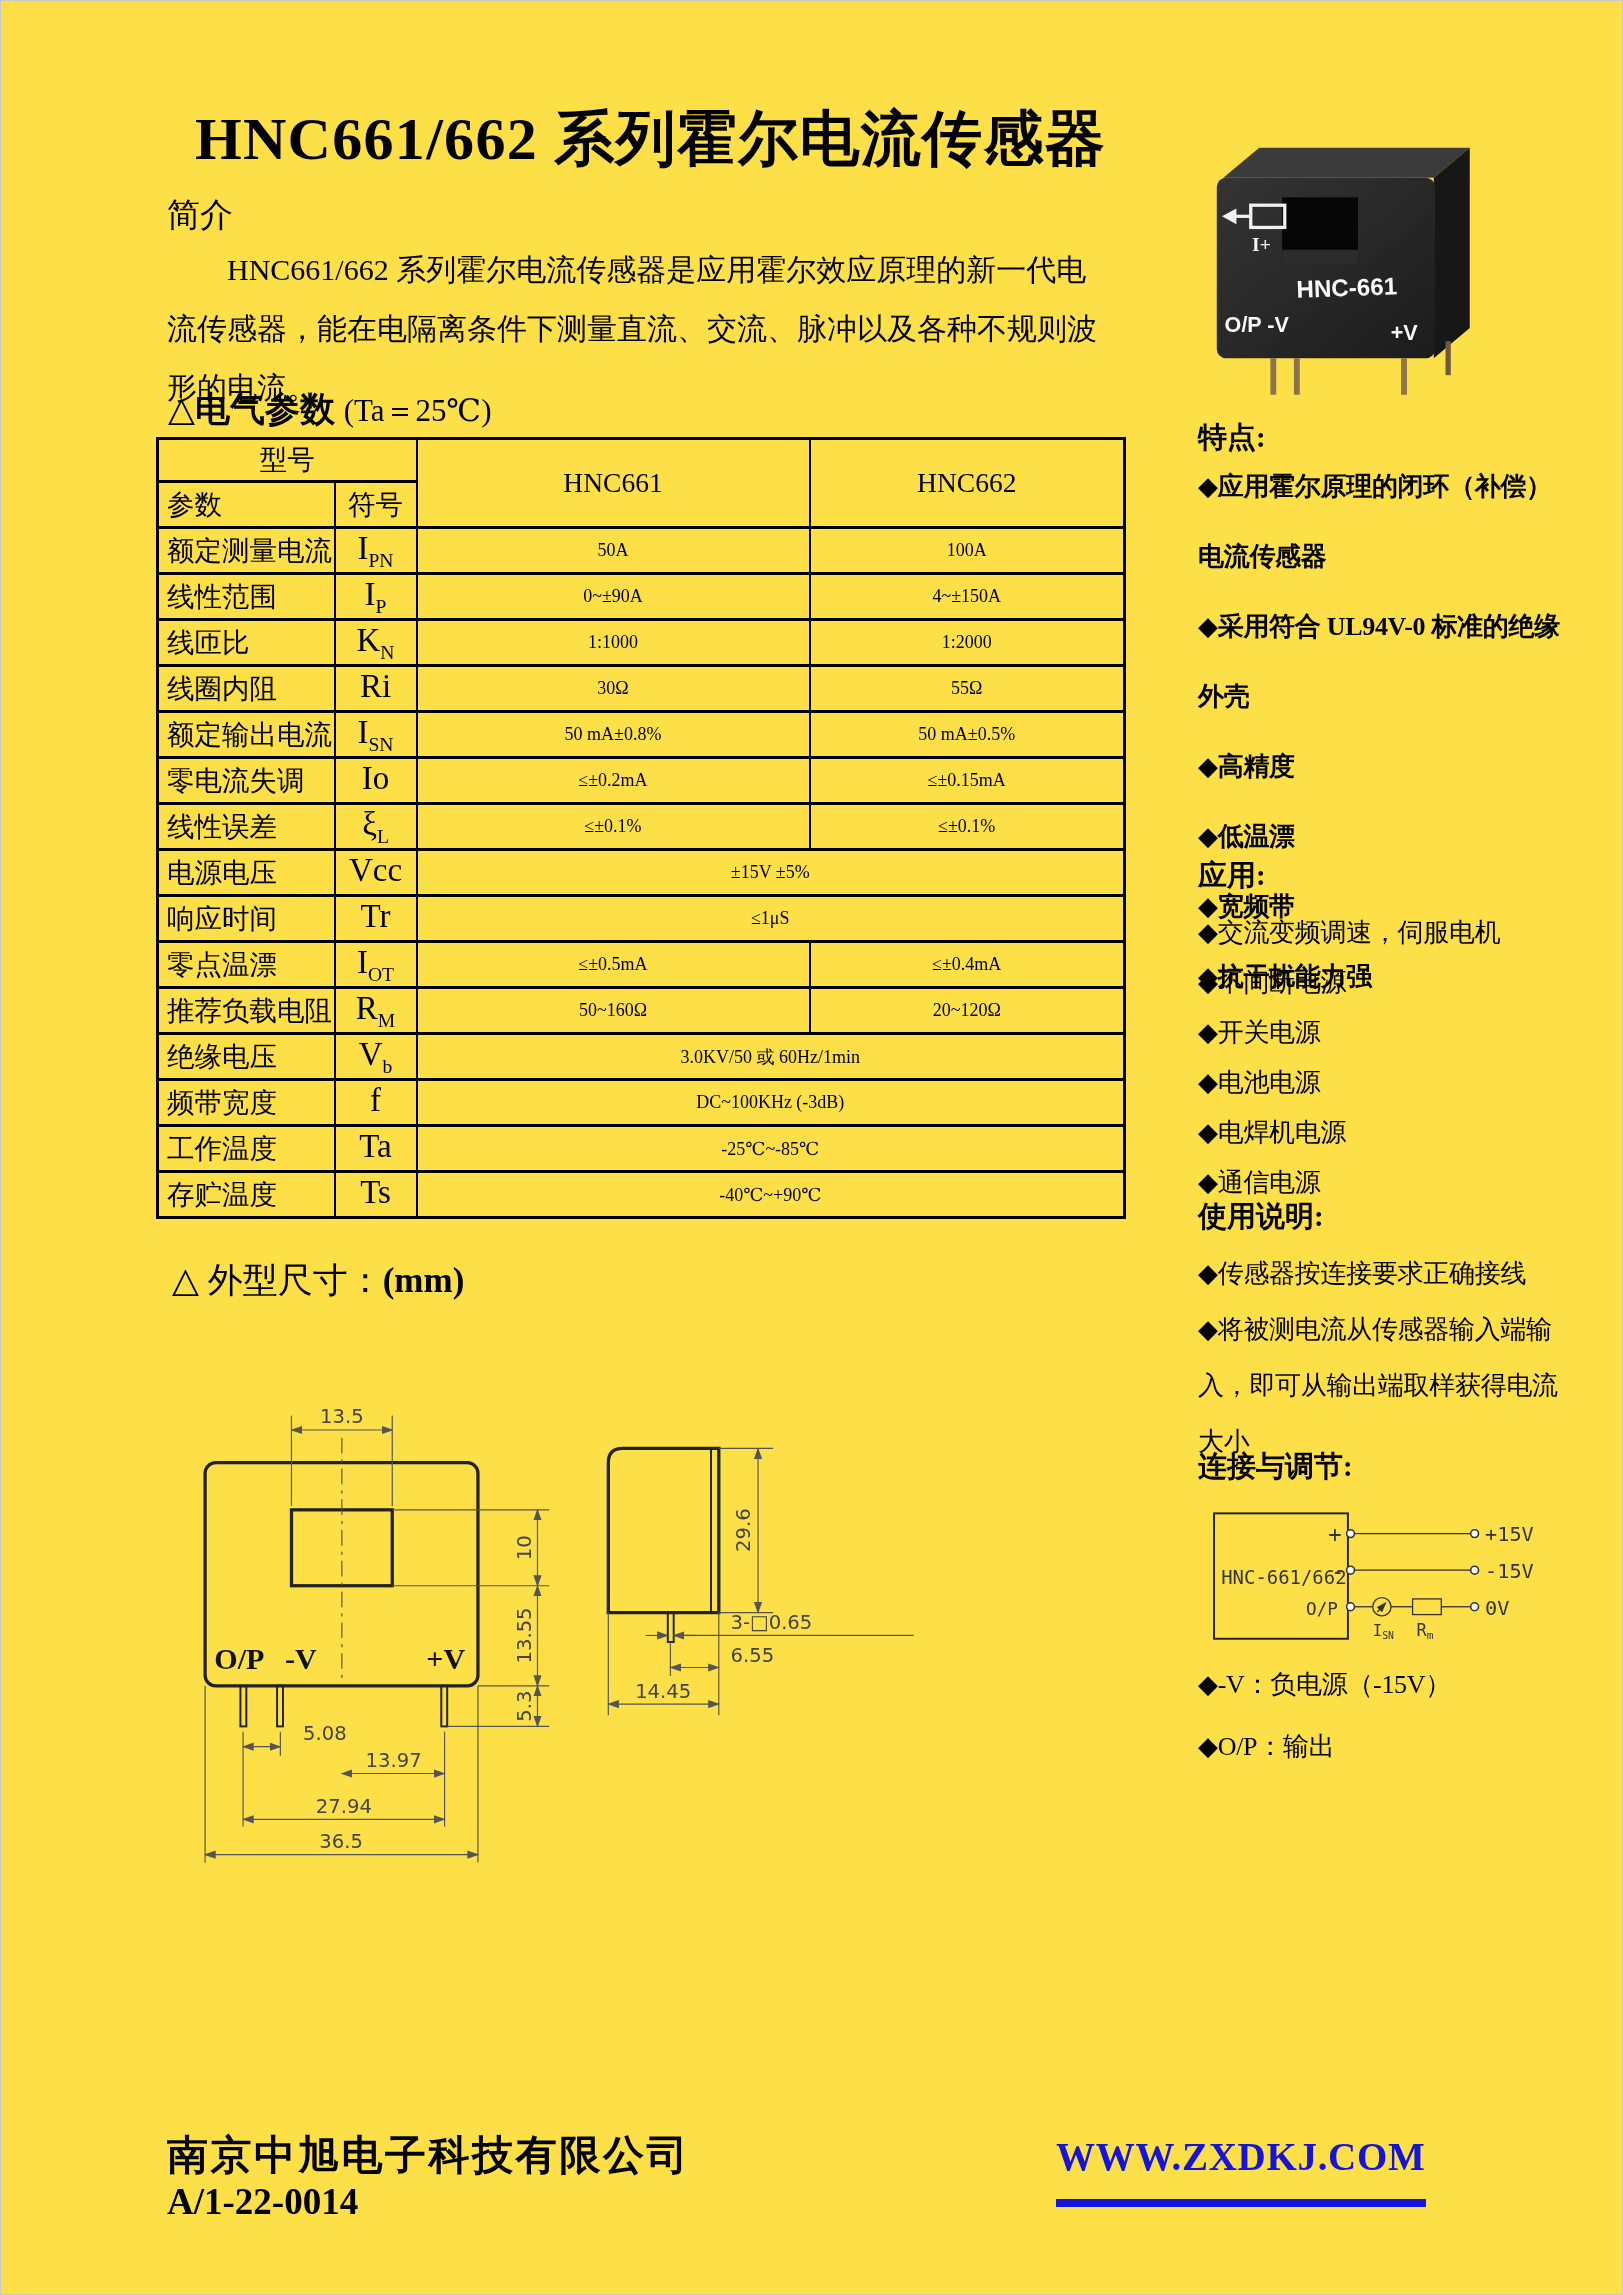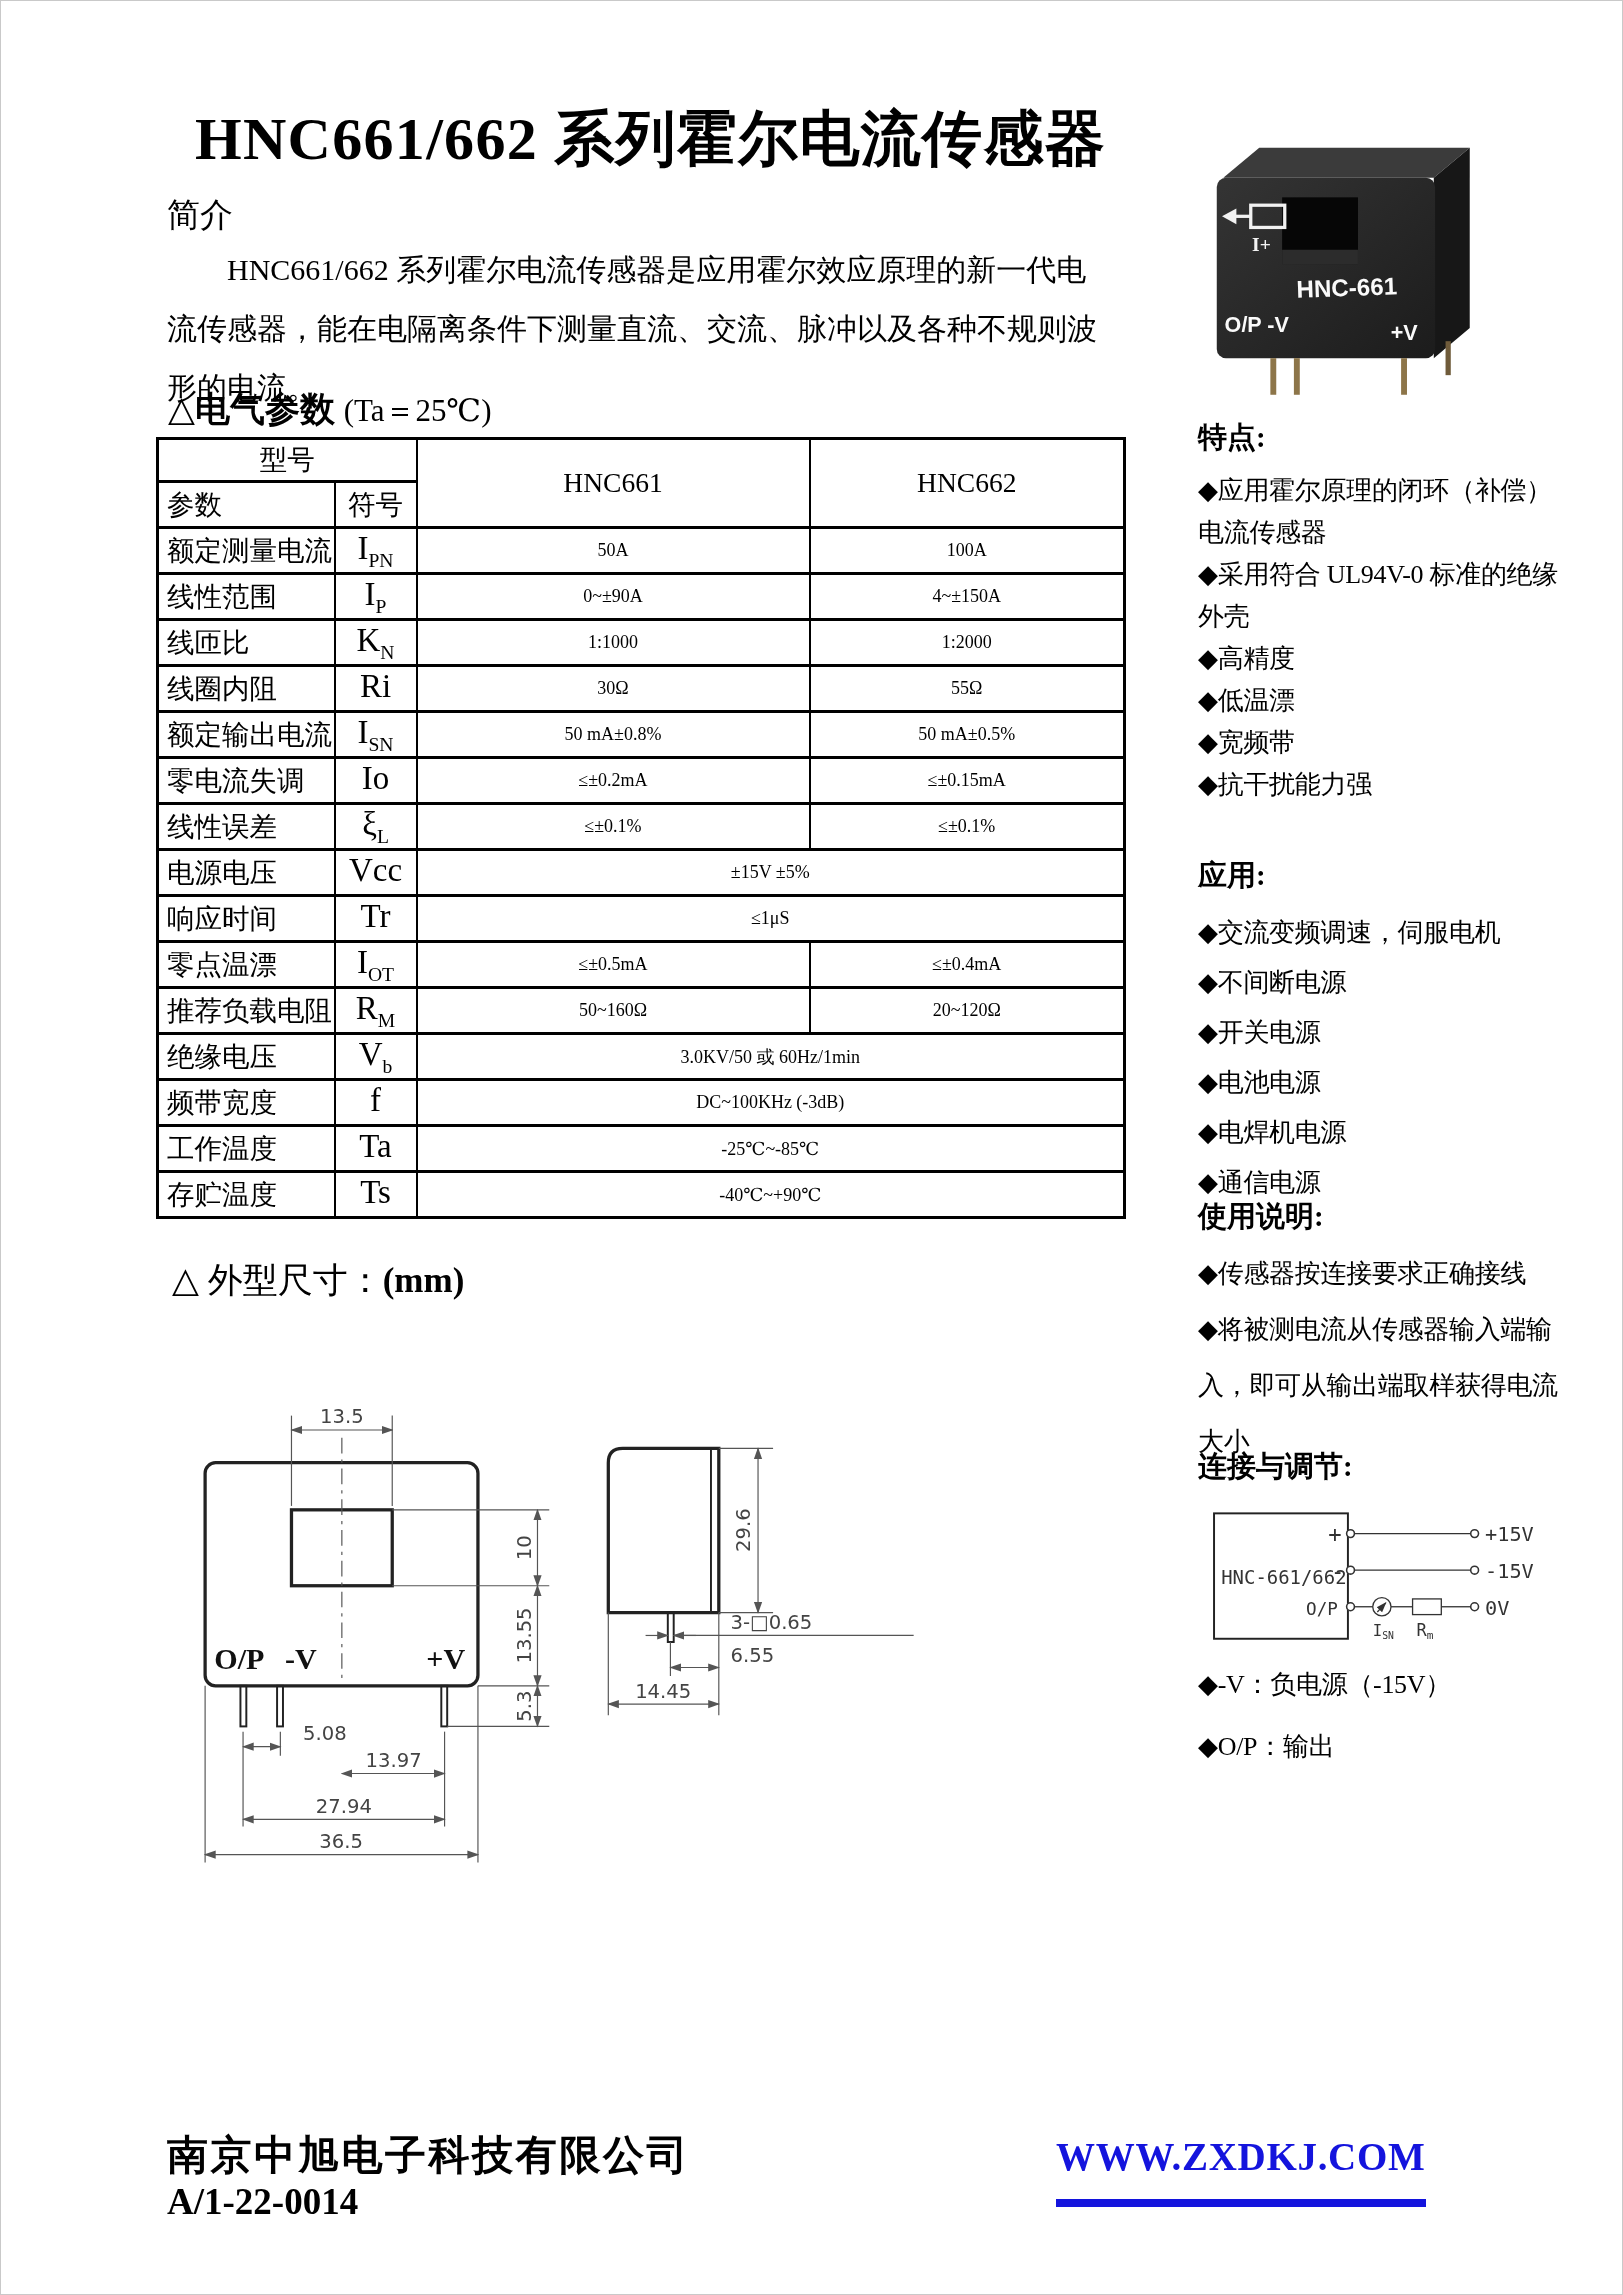--- a/index.html
+++ b/index.html
@@ -1,18 +1,18 @@
 <!DOCTYPE html>
 <html style="font-size:10.5px"><head>
 <meta charset="utf-8">
 <style>
   * { margin:0; padding:0; box-sizing:border-box; }
   html,body { background:#888; }
   .page {
-    position:relative; width:1623px; height:2295px; background:#ffffff;
+    position:relative; width:1623px; height:2295px; background:#fde047;
     font-family:"Liberation Serif","DejaVu Serif",serif; color:#000;
     overflow:hidden; border:1.3px solid #c9c9c9;
   }
   .abs { position:absolute; }
 
   .title { left:194px; top:98px; font-size:60px; font-weight:bold; letter-spacing:1.3px; }
   .intro-h { left:166px; top:192px; font-size:33px; }
   .intro-p { left:166px; top:239px; width:936px; font-size:30px; line-height:59px; text-indent:60px; }
 
   .sec-head { font-size:35px; }
@@ -38,21 +38,21 @@
   td.nm { text-align:left !important; padding-left:7.9px; font-size:27.5px; }
   td.sy { font-size:33px; }
   td.sy sub { font-size:19.6px; }
   td.vl { font-size:18px; }
   td.colhead { font-size:29px; }
 
   .side-h { font-size:29px; font-weight:bold; width:366px; }
   .side-list { width:364px; font-size:26px; letter-spacing:-0.3px; }
   .fl { left:1197px; }
   .feat-h { top:417px; }
-  .feat-list { top:469px; line-height:42px; }
+  .feat-list { top:451px; line-height:70px;font-weight:bold; }
   .app-h { top:855px; }
   .app-list { top:907px; line-height:50px; }
   .use-h { top:1196px; }
   .use-list { top:1245px; line-height:56px; }
   .conn-h { top:1446px; }
   .pin-list { top:1653px; line-height:62px; }
 
   .footer-company { left:166px; top:2127px; font-size:41px; font-weight:bold; letter-spacing:2.6px; }
   .footer-doc { left:166px; top:2179px; font-size:37px; font-weight:bold; }
   .footer-site {

